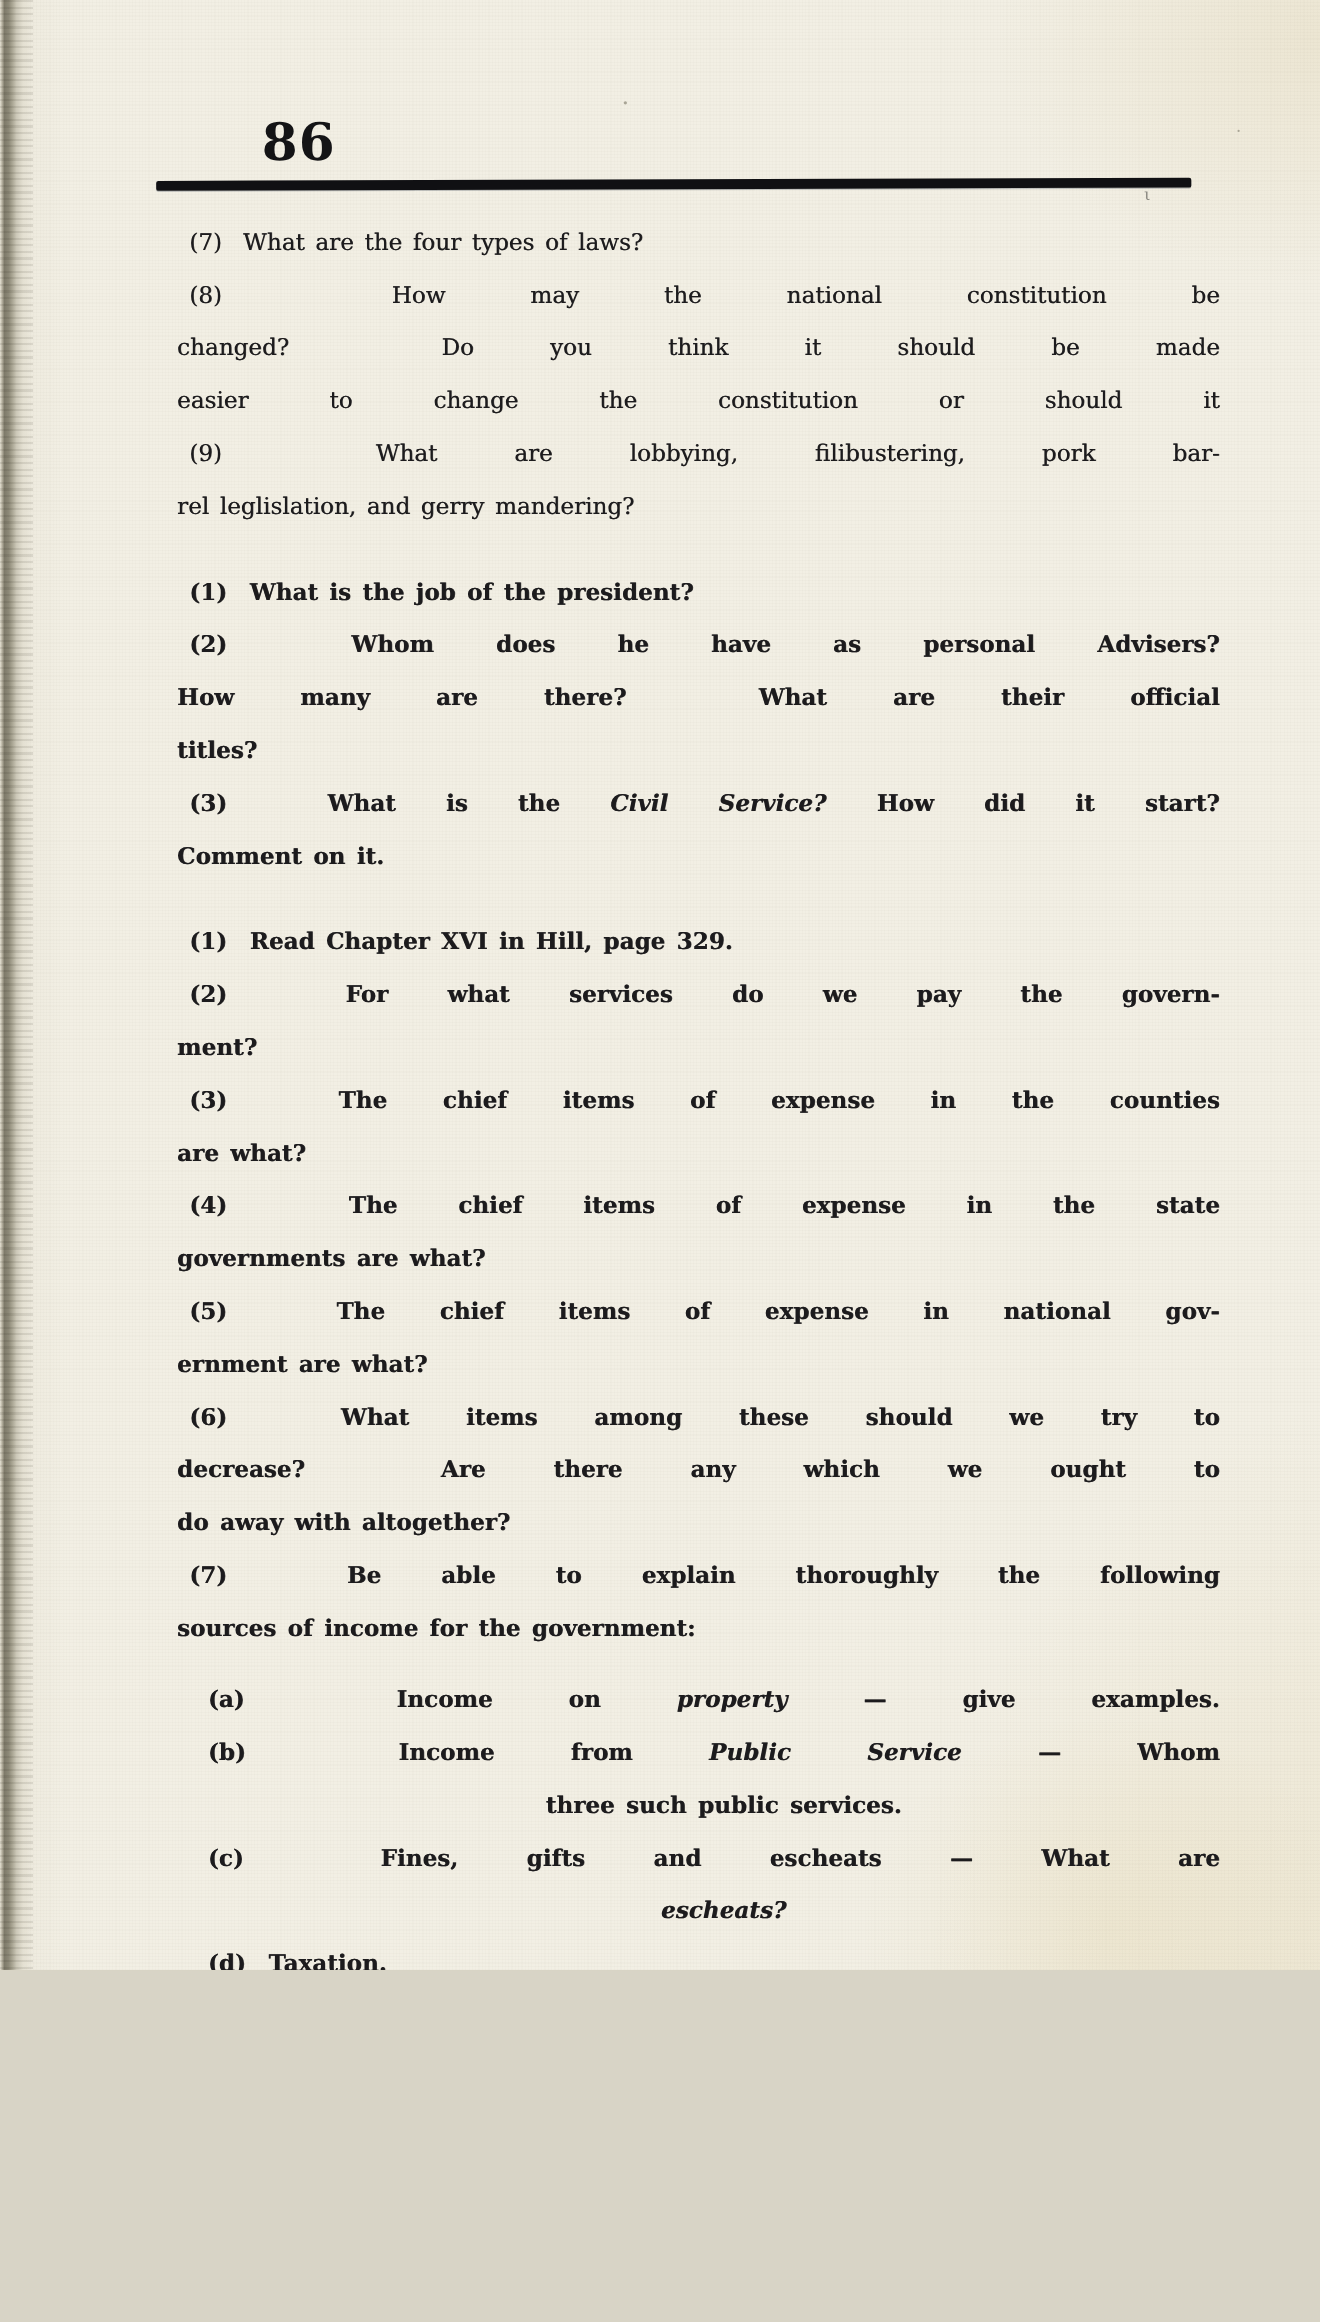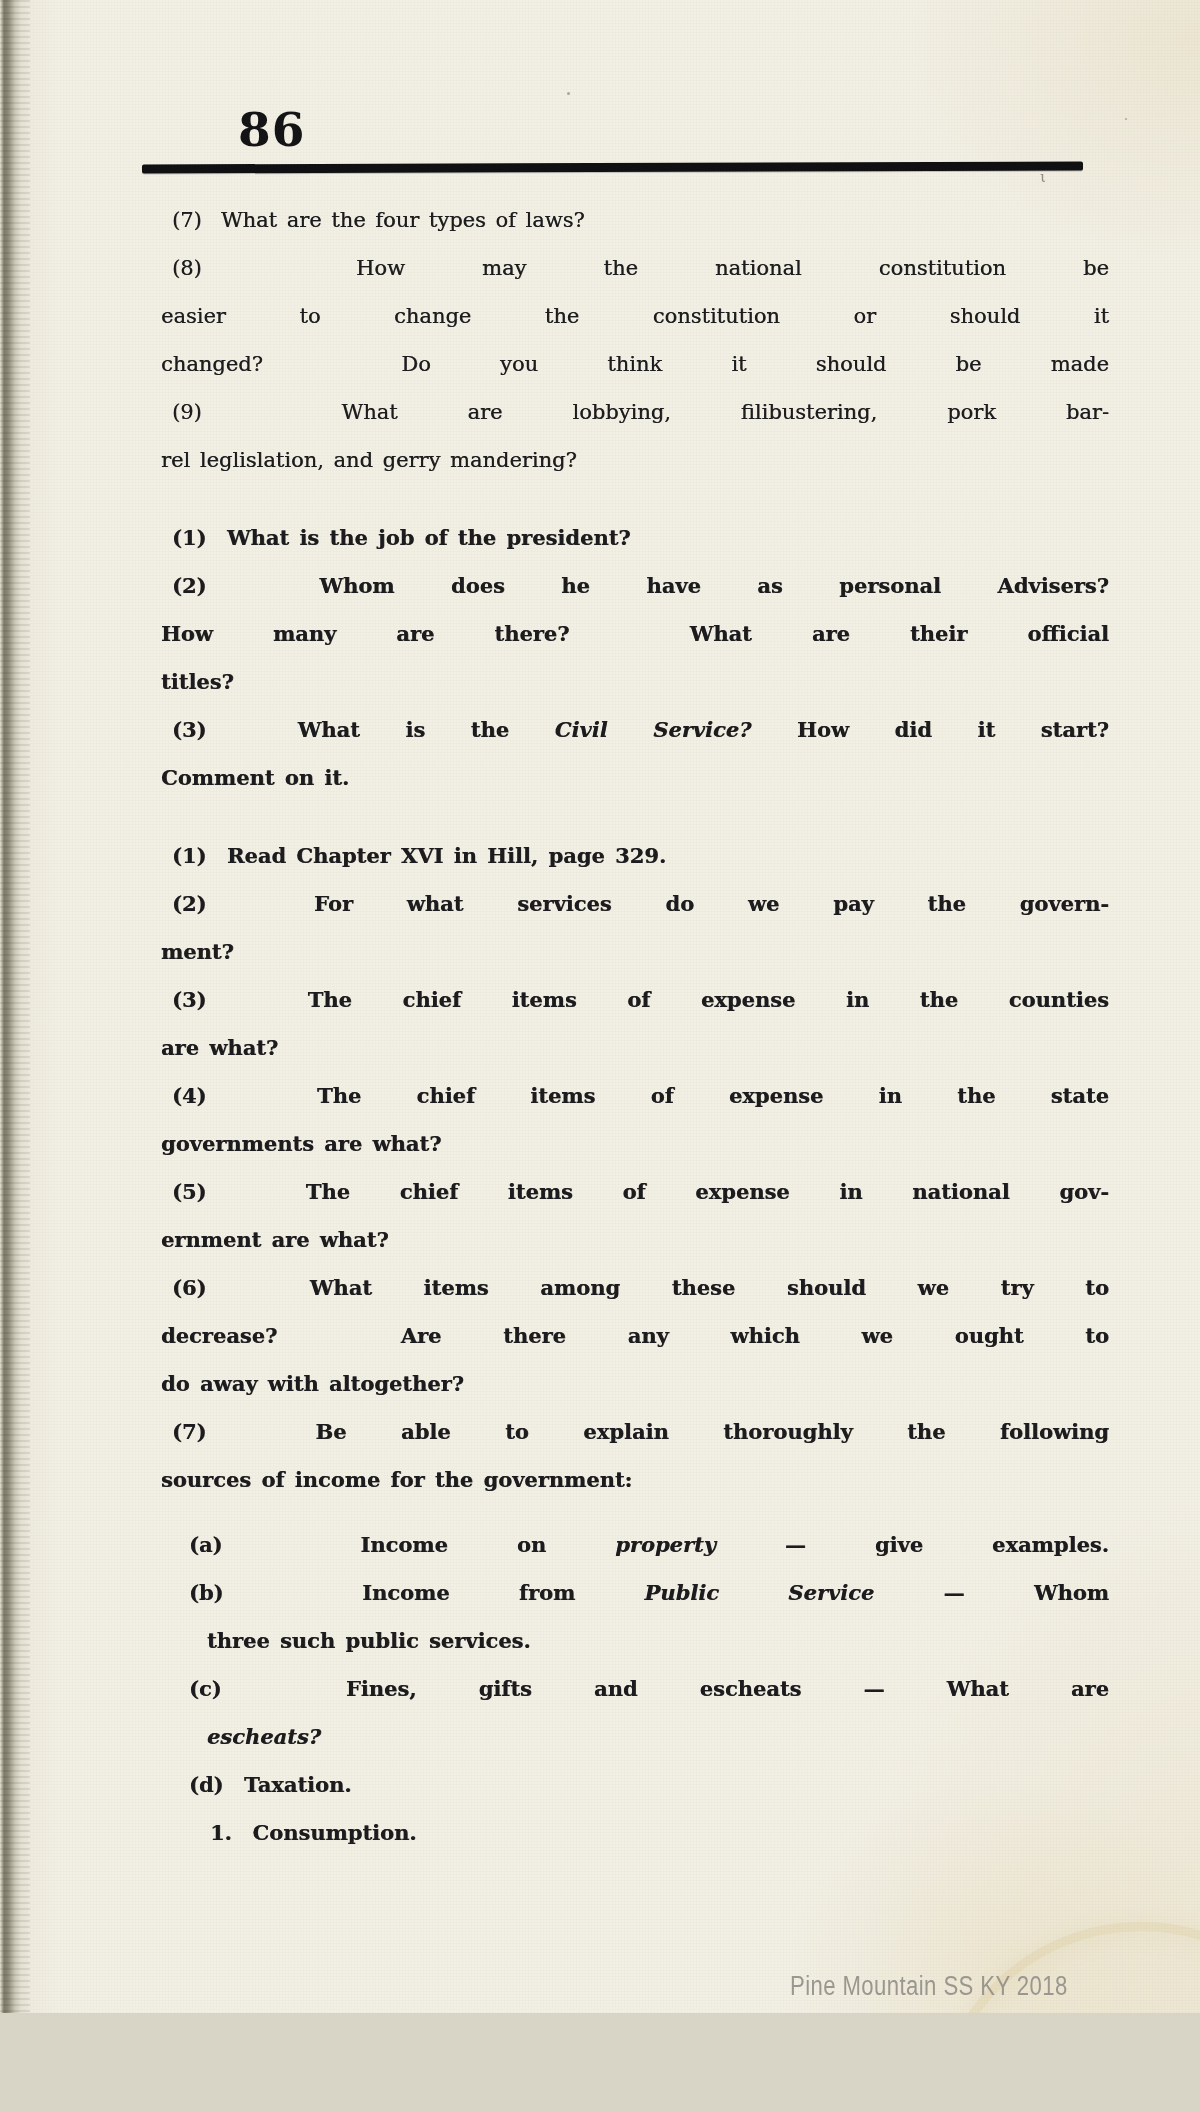--- a/index.html
+++ b/index.html
@@ -4,21 +4,21 @@
 <style>
   :root{
     --ink:#1c1b1d;
     --paper:#f2efe4;
     --wm:#95938c;
     --rule:#101013;
   }
   html,body{margin:0;padding:0;background:#d8d4c6;}
   .page{
     position:relative;
-    width:1200px;height:2013px;
+    width:1200px;height:1791px;
     margin:0 auto;
     overflow:hidden;
     background:
       radial-gradient(420px 320px at 100% 2%, rgba(214,196,148,0.22), transparent 70%),
       radial-gradient(560px 720px at 104% 100%, rgba(216,196,140,0.20), transparent 72%),
       radial-gradient(300px 260px at 84% 98%, rgba(210,185,110,0.12), transparent 75%),
       linear-gradient(90deg, rgba(170,160,130,0.10) 0, rgba(170,160,130,0.0) 5%),
       var(--paper);
     font-family:"DejaVu Serif","Liberation Serif",serif;
   }
@@ -64,21 +64,21 @@
     word-spacing:0.14em;
     text-shadow:0.4px 0 0 rgba(25,24,26,0.75);
     margin-left:24px;
   }
   .block + .block{margin-top:30px;font-weight:bold;}
   .text-block .block:nth-child(4){margin-top:17px;}
   .line{min-height:48px;text-align:left;}
   .line.just{text-align:justify;text-align-last:justify;}
   .ind-num{padding-left:11px;}
   .ind-sub{padding-left:28px;}
-  .ind-subc{padding-left:46px;}
+  .ind-subc{padding-left:46px;text-align:center;}
   .ind-subsub{padding-left:49px;}
   .it{font-style:italic;}
   .stain-ring{
     position:absolute;left:932px;top:1922px;width:400px;height:400px;
     border-radius:50%;
     border:9px solid rgba(200,170,88,0.16);
     box-shadow:inset 0 0 26px rgba(205,178,100,0.10), 0 0 18px rgba(205,178,100,0.08);
     pointer-events:none;
   }
   .watermark{
@@ -99,22 +99,22 @@
   <div class="page-number">86</div>
   <div class="top-rule"></div>
   <span class="rule-mark">ι</span>
   <span class="speck s1"></span>
   <span class="speck s2"></span>
 
   <div class="text-block">
       <div class="block">
         <div class="line ind-num"><span>(7)&nbsp; What are the four types of laws?</span></div>
         <div class="line just ind-num"><span>(8)&nbsp; How may the national constitution be</span></div>
+        <div class="line just"><span>changed?&nbsp; Do you think it should be made</span></div>
         <div class="line just"><span>easier to change the constitution or should it</span></div>
-        <div class="line just"><span>changed?&nbsp; Do you think it should be made</span></div>
         <div class="line just ind-num"><span>(9)&nbsp; What are lobbying, filibustering, pork bar-</span></div>
         <div class="line"><span>rel leglislation, and gerry mandering?</span></div>
       </div>
       <div class="block">
         <div class="line ind-num"><span>(1)&nbsp; What is the job of the president?</span></div>
         <div class="line just ind-num"><span>(2)&nbsp; Whom does he have as personal Advisers?</span></div>
         <div class="line just"><span>How many are there?&nbsp; What are their official</span></div>
         <div class="line"><span>titles?</span></div>
         <div class="line just ind-num"><span>(3)&nbsp; What is the </span><span class="it">Civil Service?</span><span> How did it start?</span></div>
         <div class="line"><span>Comment on it.</span></div>

